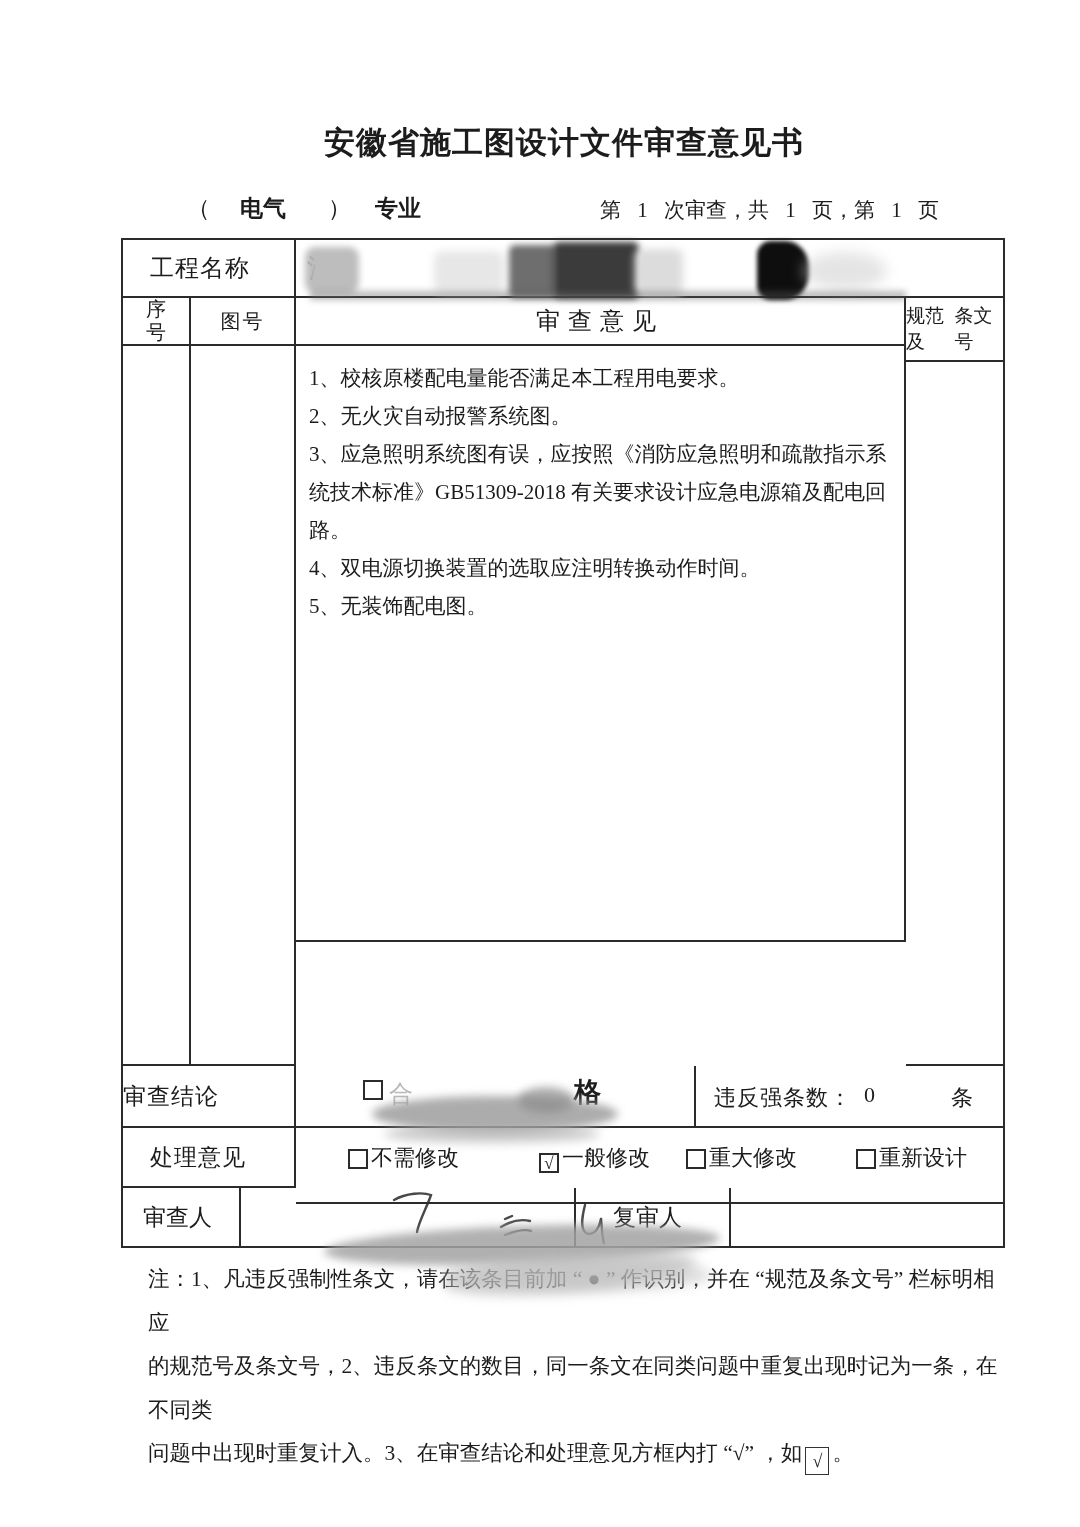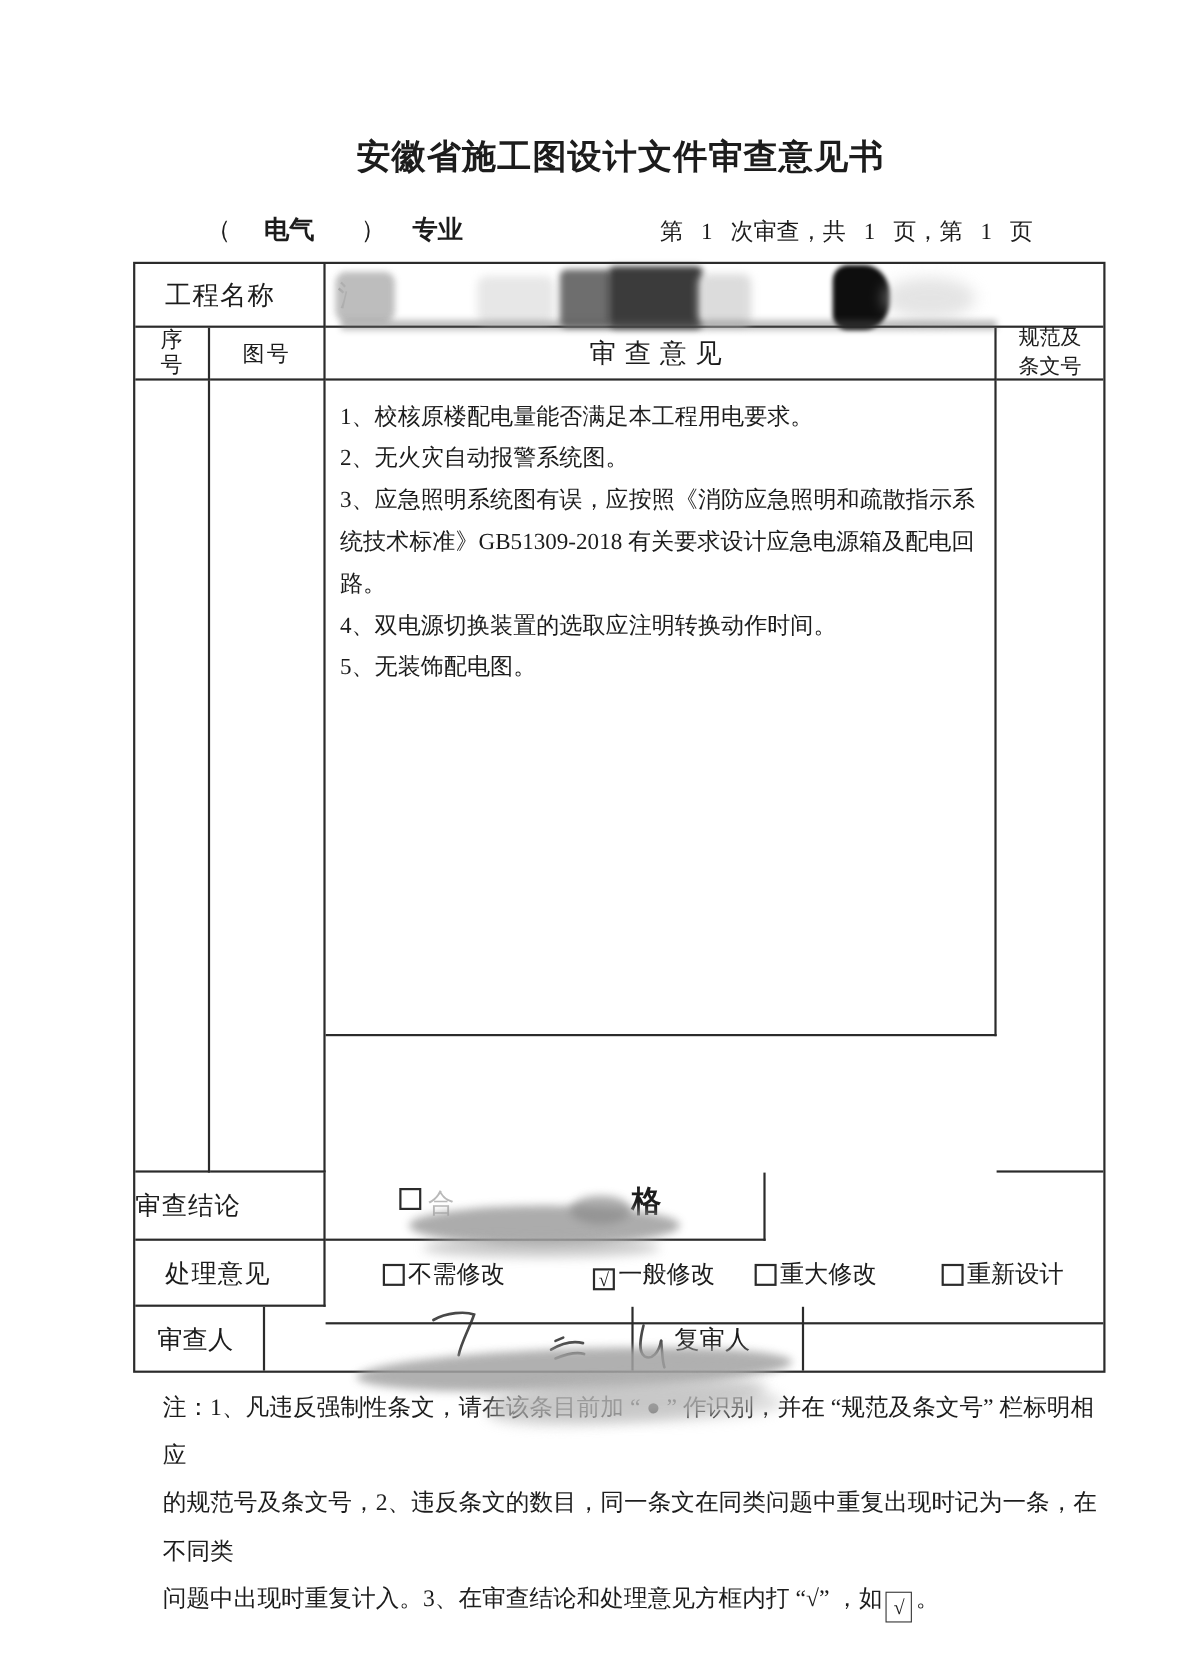--- a/index.html
+++ b/index.html
@@ -31,22 +31,22 @@
         display:flex; align-items:center; padding-left:27px; letter-spacing:1px; }
   .a2 { left:173px; top:0; width:707px; height:58px; }
 
   
   .b1 { left:0; top:58px; width:68px; height:48px; font-size:20px; line-height:23px;
         display:flex; flex-direction:column; align-items:center; justify-content:center; }
   .b2 { left:68px; top:58px; width:105px; height:48px; font-size:20px;
         display:flex; align-items:center; justify-content:center; letter-spacing:2px; }
   .b3 { left:173px; top:58px; width:610px; height:48px; font-size:24px;
         display:flex; align-items:center; justify-content:center; letter-spacing:8px; }
-  .b4 { left:783px; top:58px; width:97px; height:48px; font-size:19px; line-height:26px;
-        display:flex; flex-direction:column; align-items:center; justify-content:center; }
+  .b4 { left:783px; top:58px; width:97px; height:64px; font-size:19px; line-height:26px;
+        display:flex; flex-direction:row; align-items:center; justify-content:center; }
 
   
   .c1 { left:0;   top:106px; width:68px;  height:720px; }
   .c2 { left:68px; top:106px; width:105px; height:720px; }
   .c3 { left:173px; top:106px; width:610px; height:596px;
         font-size:21px; line-height:38px; padding:13px 5px 0 13px; }
   .c4 { left:783px; top:106px; width:97px; height:720px; }
   .opinion { margin:0; }
 
   
@@ -150,20 +150,25 @@
       <p class="opinion">5、无装饰配电图。</p>
     </div>
     <div class="cell c4 bb"></div>
 
     <div class="cell d1 br bb">审查结论</div>
     <div class="cell d2 br bb">
       <span class="ckbox"></span>
       <span class="faint">合</span>
       <span class="partial">格</span>
     </div>
+    <div class="cell d3 bb">
+      <span class="vlabel">违反强条数：</span>
+      <span class="vcount">0</span>
+      <span class="vunit">条</span>
+    </div>
 
     <div class="cell e1 br bb">处理意见</div>
     <div class="cell e2 bb">
       <span class="opt opt0"><span class="ckbox"></span><span>不需修改</span></span>
       <span class="opt opt1"><span class="ckbox">√</span><span>一般修改</span></span>
       <span class="opt opt2"><span class="ckbox"></span><span>重大修改</span></span>
       <span class="opt opt3"><span class="ckbox"></span><span>重新设计</span></span>
     </div>
 
     <div class="cell f1 br">审查人</div>

